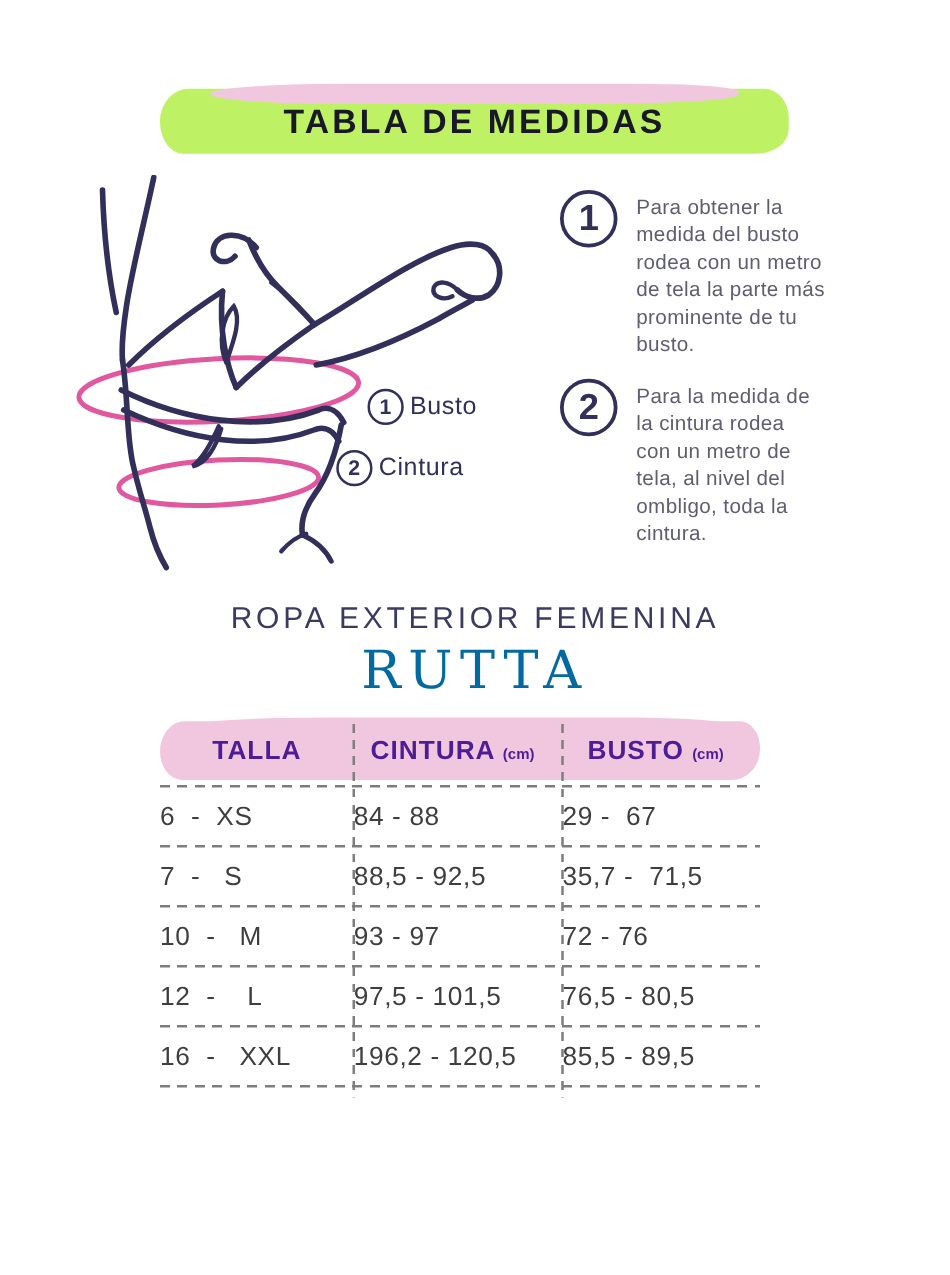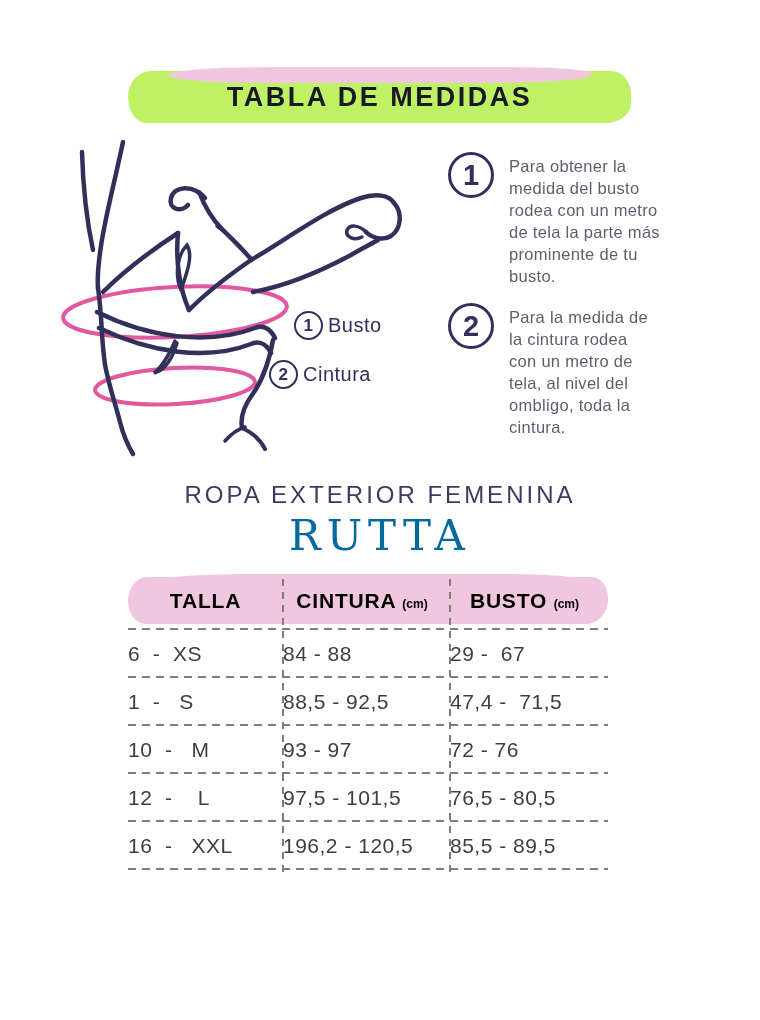--- a/index.html
+++ b/index.html
@@ -70,21 +70,21 @@
     position:relative; height:47px; background:#F1C7DF;
     border-radius: 24px 20px 28px 22px / 30px 26px 30px 28px;
     display:flex; align-items:center; z-index:1;
   }
   .thead::before{
     content:""; position:absolute; left:30px; right:30px; top:-3px; height:12px;
     background:#F1C7DF; border-radius:50% 40% 55% 45% / 100% 80% 90% 100%;
   }
   .th {
     position:relative; text-align:center; font-weight:bold; font-size:21px;
-    letter-spacing:0.8px; color:#000000; white-space:nowrap;
+    letter-spacing:0.8px; color:#4c1d95; white-space:nowrap;
   }
   .th .unit { font-size:12px; letter-spacing:0; }
   .col-a { width:155px; } .col-b { width:167px; } .col-c { width:158px; }
 
   .hline {
     height:2px; margin-top:4px;
     background:repeating-linear-gradient(90deg,#7d7d7d 0 8px,transparent 8px 14px);
   }
   .tr { position:relative; display:flex; height:48px; align-items:center; }
   .tr::after {
@@ -201,23 +201,23 @@
       </div>
     </div>
     <div class="hline"></div>
 
     <div class="tr">
       <div class="td col-a">6  -  XS</div>
       <div class="td col-b">84 - 88</div>
       <div class="td col-c">29 -  67</div>
     </div>
     <div class="tr">
-      <div class="td col-a">1  -   S</div>
+      <div class="td col-a">7  -   S</div>
       <div class="td col-b">88,5 - 92,5</div>
-      <div class="td col-c">47,4 -  71,5</div>
+      <div class="td col-c">35,7 -  71,5</div>
     </div>
     <div class="tr">
       <div class="td col-a">10  -   M</div>
       <div class="td col-b">93 - 97</div>
       <div class="td col-c">72 - 76</div>
     </div>
     <div class="tr">
       <div class="td col-a">12  -    L</div>
       <div class="td col-b">97,5 - 101,5</div>
       <div class="td col-c">76,5 - 80,5</div>

